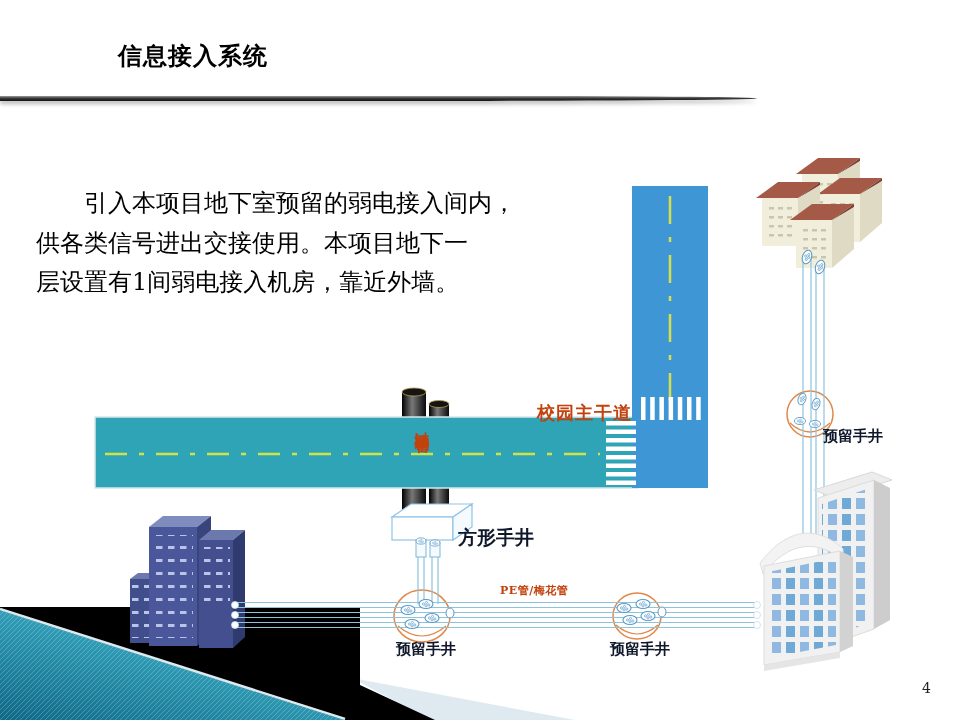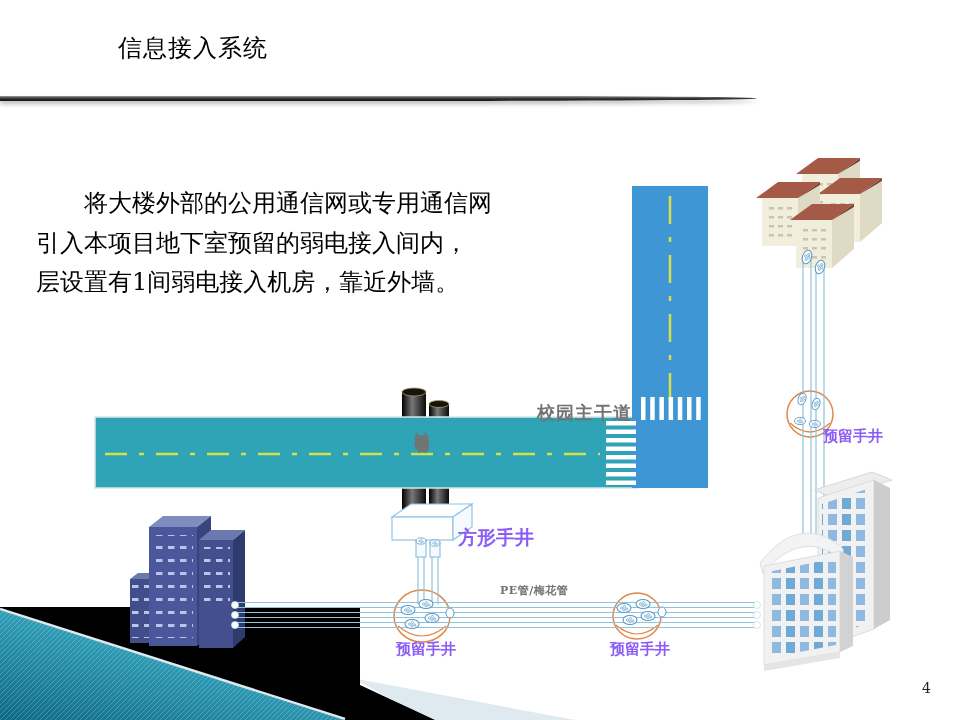--- a/index.html
+++ b/index.html
@@ -1,33 +1,33 @@
 <!DOCTYPE html>
 <html><head>
 <meta charset="utf-8">
 <style>
   html,body{margin:0;padding:0;background:#9a9a9a;}
   .slide{position:relative;width:960px;height:720px;background:#ffffff;overflow:hidden;
          font-family:"Liberation Sans",sans-serif;}
   .abs{position:absolute;}
-  .page-title{left:118px;top:32px;font-size:24px;font-weight:normal;color:#000;
+  .page-title{left:118px;top:40px;font-size:24px;font-weight:bold;color:#000;
               letter-spacing:1px;font-family:"Liberation Sans",sans-serif;}
   .divider{left:0;top:96px;width:757px;height:5px;
            background:linear-gradient(180deg,#9d9d9d 0%,#3a3a3a 45%,#101010 100%);
            border-top-right-radius:60% 100%;border-bottom-right-radius:100% 100%;
            box-shadow:0 3px 4px rgba(0,0,0,.28);}
   .body-text{left:36px;top:184px;width:482px;color:#000;
              font-family:"DejaVu Serif","Liberation Serif",serif;
              font-size:24px;line-height:39.5px;}
   .body-text .line{white-space:nowrap;}
   .body-text .line:first-child{text-indent:2em;}
   .diagram-label{position:absolute;font-family:"DejaVu Serif","Liberation Serif",serif;
                  font-weight:bold;white-space:nowrap;}
-  .lbl-red{color:#737373;}
-  .lbl-orange{color:#8b5cf6;}
+  .lbl-red{color:#c2410c;}
+  .lbl-orange{color:#0f172a;}
   .lbl-road{left:537px;top:401px;font-size:18px;letter-spacing:1px;}
   .lbl-crossing{left:412px;top:420px;font-size:15px;writing-mode:vertical-rl;
                 letter-spacing:2px;height:76px;}
   .lbl-square{left:458px;top:525px;font-size:19px;}
   .lbl-pe{left:500px;top:583px;font-size:11px;letter-spacing:.5px;}
   .lbl-rw-left{left:396px;top:640px;font-size:15px;}
   .lbl-rw-mid{left:610px;top:640px;font-size:15px;}
   .lbl-rw-right{left:823px;top:427px;font-size:15px;}
   .page-number{left:922px;top:680px;font-size:14px;color:#222;
                font-family:"DejaVu Serif",serif;}
@@ -35,22 +35,22 @@
 </style>
 </head>
 <body>
 
 <div class="slide">
 
   <div class="abs page-title">信息接入系统</div>
   <div class="abs divider"></div>
 
   <div class="abs body-text">
-    <div class="line">将大楼外部的公用通信网或专用通信网</div>
     <div class="line">引入本项目地下室预留的弱电接入间内，</div>
+    <div class="line">供各类信号进出交接使用。本项目地下一</div>
     <div class="line">层设置有1间弱电接入机房，靠近外墙。</div>
   </div>
 
   <svg class="abs" style="left:0;top:0" width="960" height="720" viewBox="0 0 960 720">
     <defs>
       <linearGradient id="tealGrad" x1="0" y1="1" x2="0.85" y2="0">
         <stop offset="0" stop-color="#0e6888"></stop>
         <stop offset="0.55" stop-color="#2f9bb5"></stop>
         <stop offset="1" stop-color="#62c8dc"></stop>
       </linearGradient>

